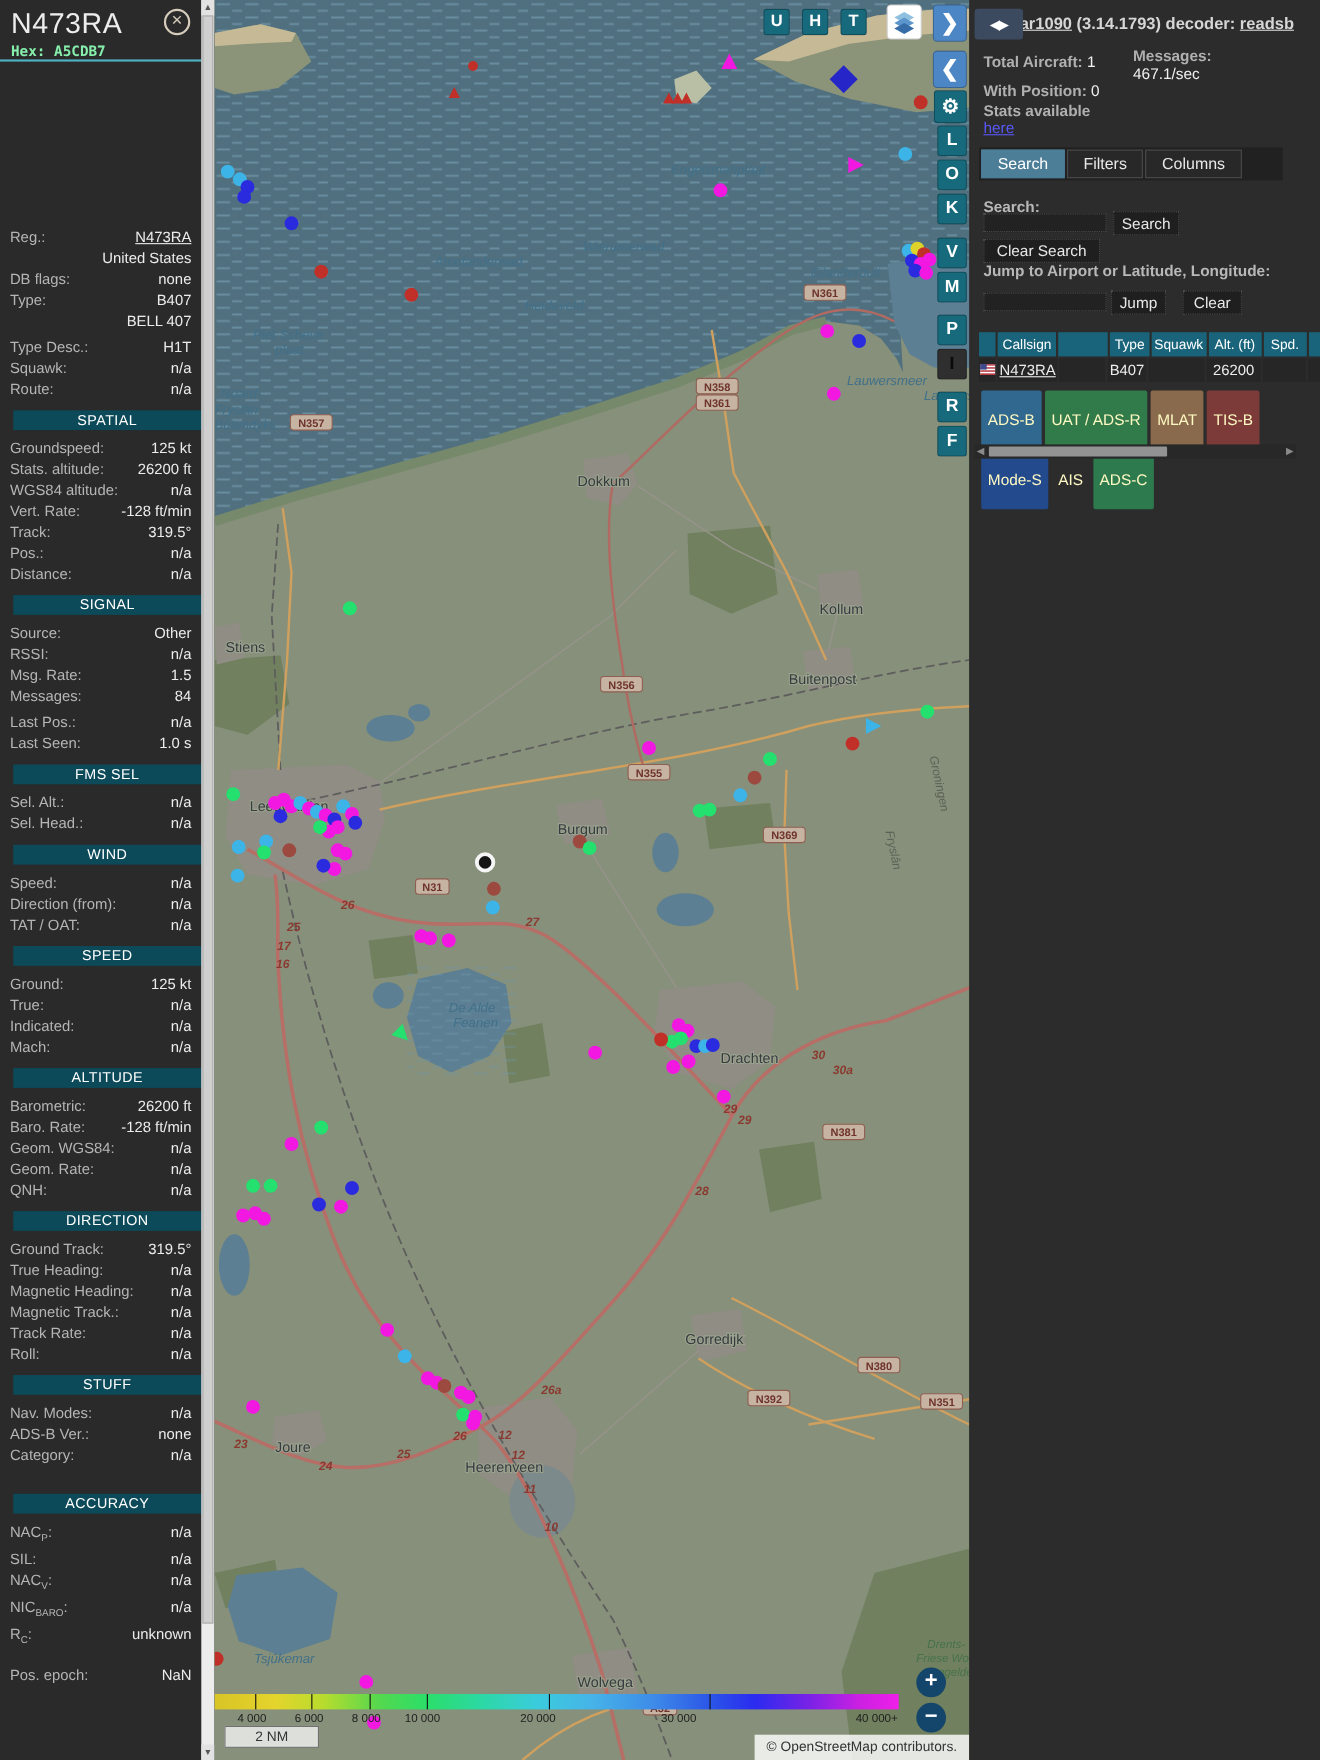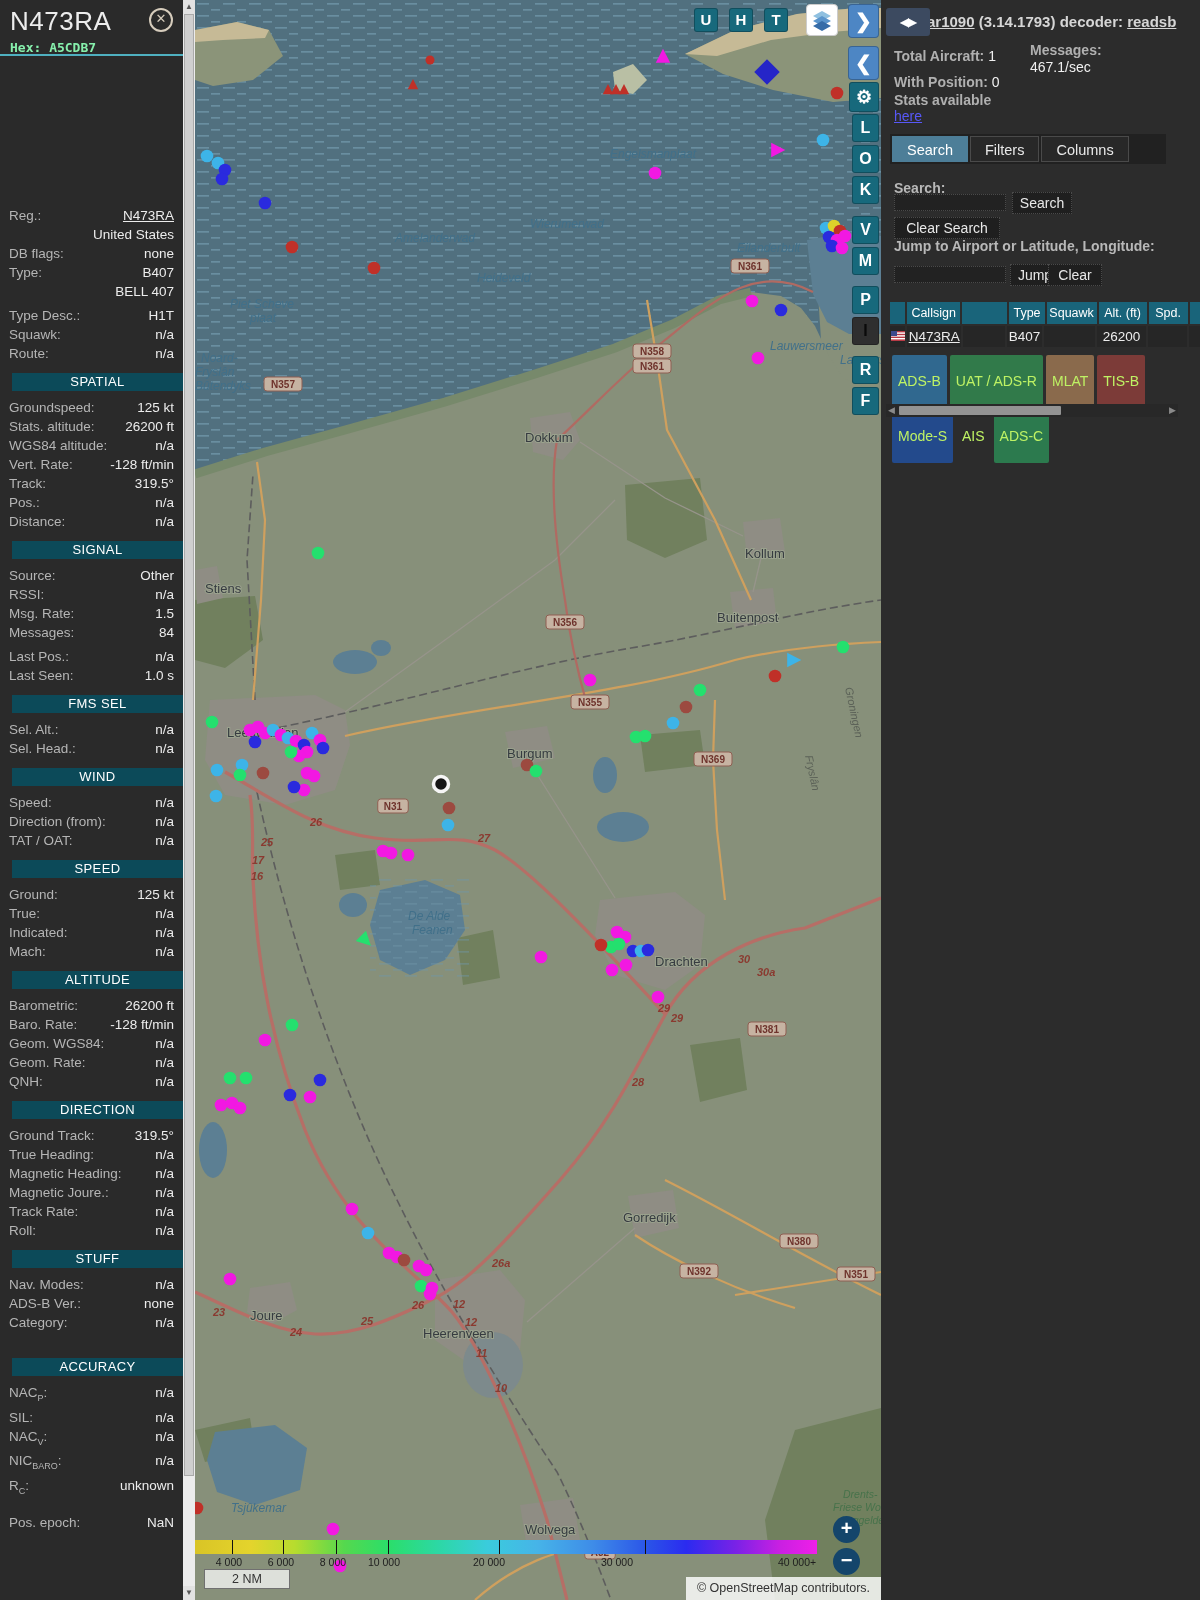--- a/index.html
+++ b/index.html
@@ -76,21 +76,21 @@
   
   #rp-table{position:absolute;left:8px;top:302px;width:320px;}
   .tr{display:flex;}
   .th{background:#19647a;color:#fff;font-size:12.5px;height:22px;line-height:22px;text-align:center;
       margin-right:2px;overflow:hidden;white-space:nowrap;box-sizing:border-box;}
   .td{color:#ececec;font-size:13.5px;height:21px;line-height:21px;text-align:center;margin-right:2px;
       overflow:hidden;white-space:nowrap;box-sizing:border-box;background:#262626;}
   .td.link{text-decoration:underline;}
   
   #rp-badges{position:absolute;left:10px;top:355px;width:300px;line-height:23px;}
-  .badge{display:inline-block;padding:16px 6px;margin:0 3px 2px 0;font-size:14px;color:#bef264;border-radius:2px;height:21px;line-height:21px;}
+  .badge{display:inline-block;padding:16px 6px;margin:0 3px 2px 0;font-size:14px;color:#fef9c3;border-radius:2px;height:21px;line-height:21px;}
   
   #rp-hscroll{position:absolute;left:4px;top:404px;width:292px;height:13px;background:#282828;}
   #rp-hscroll .th-arr{position:absolute;top:1px;color:#8a8a8a;font-size:9px;line-height:11px;}
   #rp-hscroll .hthumb{position:absolute;left:13px;top:2px;width:162px;height:9px;background:#939393;border-radius:1px;}
   
   text{font-family:"Liberation Sans",sans-serif;}
   .town{font-size:13px;fill:#363b40;paint-order:stroke;stroke:#9aa28d;stroke-width:2px;}
   .water{font-size:12px;font-style:italic;fill:#41708a;}
   .nature{font-size:10.5px;font-style:italic;fill:#47724b;}
   .exit{font-size:11px;font-style:italic;font-weight:bold;fill:#8a3a30;}
@@ -264,21 +264,21 @@
       </div>
       <div class="lp-row">
         <span class="l">True Heading:</span>
         <span class="v">n/a</span>
       </div>
       <div class="lp-row">
         <span class="l">Magnetic Heading:</span>
         <span class="v">n/a</span>
       </div>
       <div class="lp-row">
-        <span class="l">Magnetic Joure.:</span>
+        <span class="l">Magnetic Track.:</span>
         <span class="v">n/a</span>
       </div>
       <div class="lp-row">
         <span class="l">Track Rate:</span>
         <span class="v">n/a</span>
       </div>
       <div class="lp-row">
         <span class="l">Roll:</span>
         <span class="v">n/a</span>
       </div>
@@ -704,21 +704,21 @@
 
   <div id="rp-tabs"><div class="rp-tab active">Search</div><div class="rp-tab">Filters</div><div class="rp-tab">Columns</div></div>
 
   <div id="rp-search-lab">Search:</div>
   <input class="rp-input" style="left: 12px; top: 194px;">
   <button class="rp-btn" style="left:130px;top:192px;width:60px;">Search</button>
   <button class="rp-btn" style="left:12px;top:217px;width:106px;">Clear Search</button>
   <div id="rp-jump-lab">Jump to Airport or Latitude, Longitude:</div>
   <input class="rp-input" style="left: 12px; top: 266px;">
   <button class="rp-btn" style="left:128px;top:264px;width:50px;">Jump</button>
-  <button class="rp-btn" style="left:166px;top:264px;width:54px;">Clear</button>
+  <button class="rp-btn" style="left:193px;top:264px;width:54px;">Clear</button>
 
   <div id="rp-table">
     <div class="tr" id="rp-thead">
         <div class="th" style="width: 16px;"></div>
         <div class="th" style="width: 58px;">Callsign</div>
         <div class="th" style="width: 44px; padding-left: 45px;">Route</div>
         <div class="th" style="width: 38px;">Type</div>
         <div class="th" style="width: 54px;">Squawk</div>
         <div class="th" style="width: 52px;">Alt. (ft)</div>
         <div class="th" style="width: 42px;">Spd.</div>

